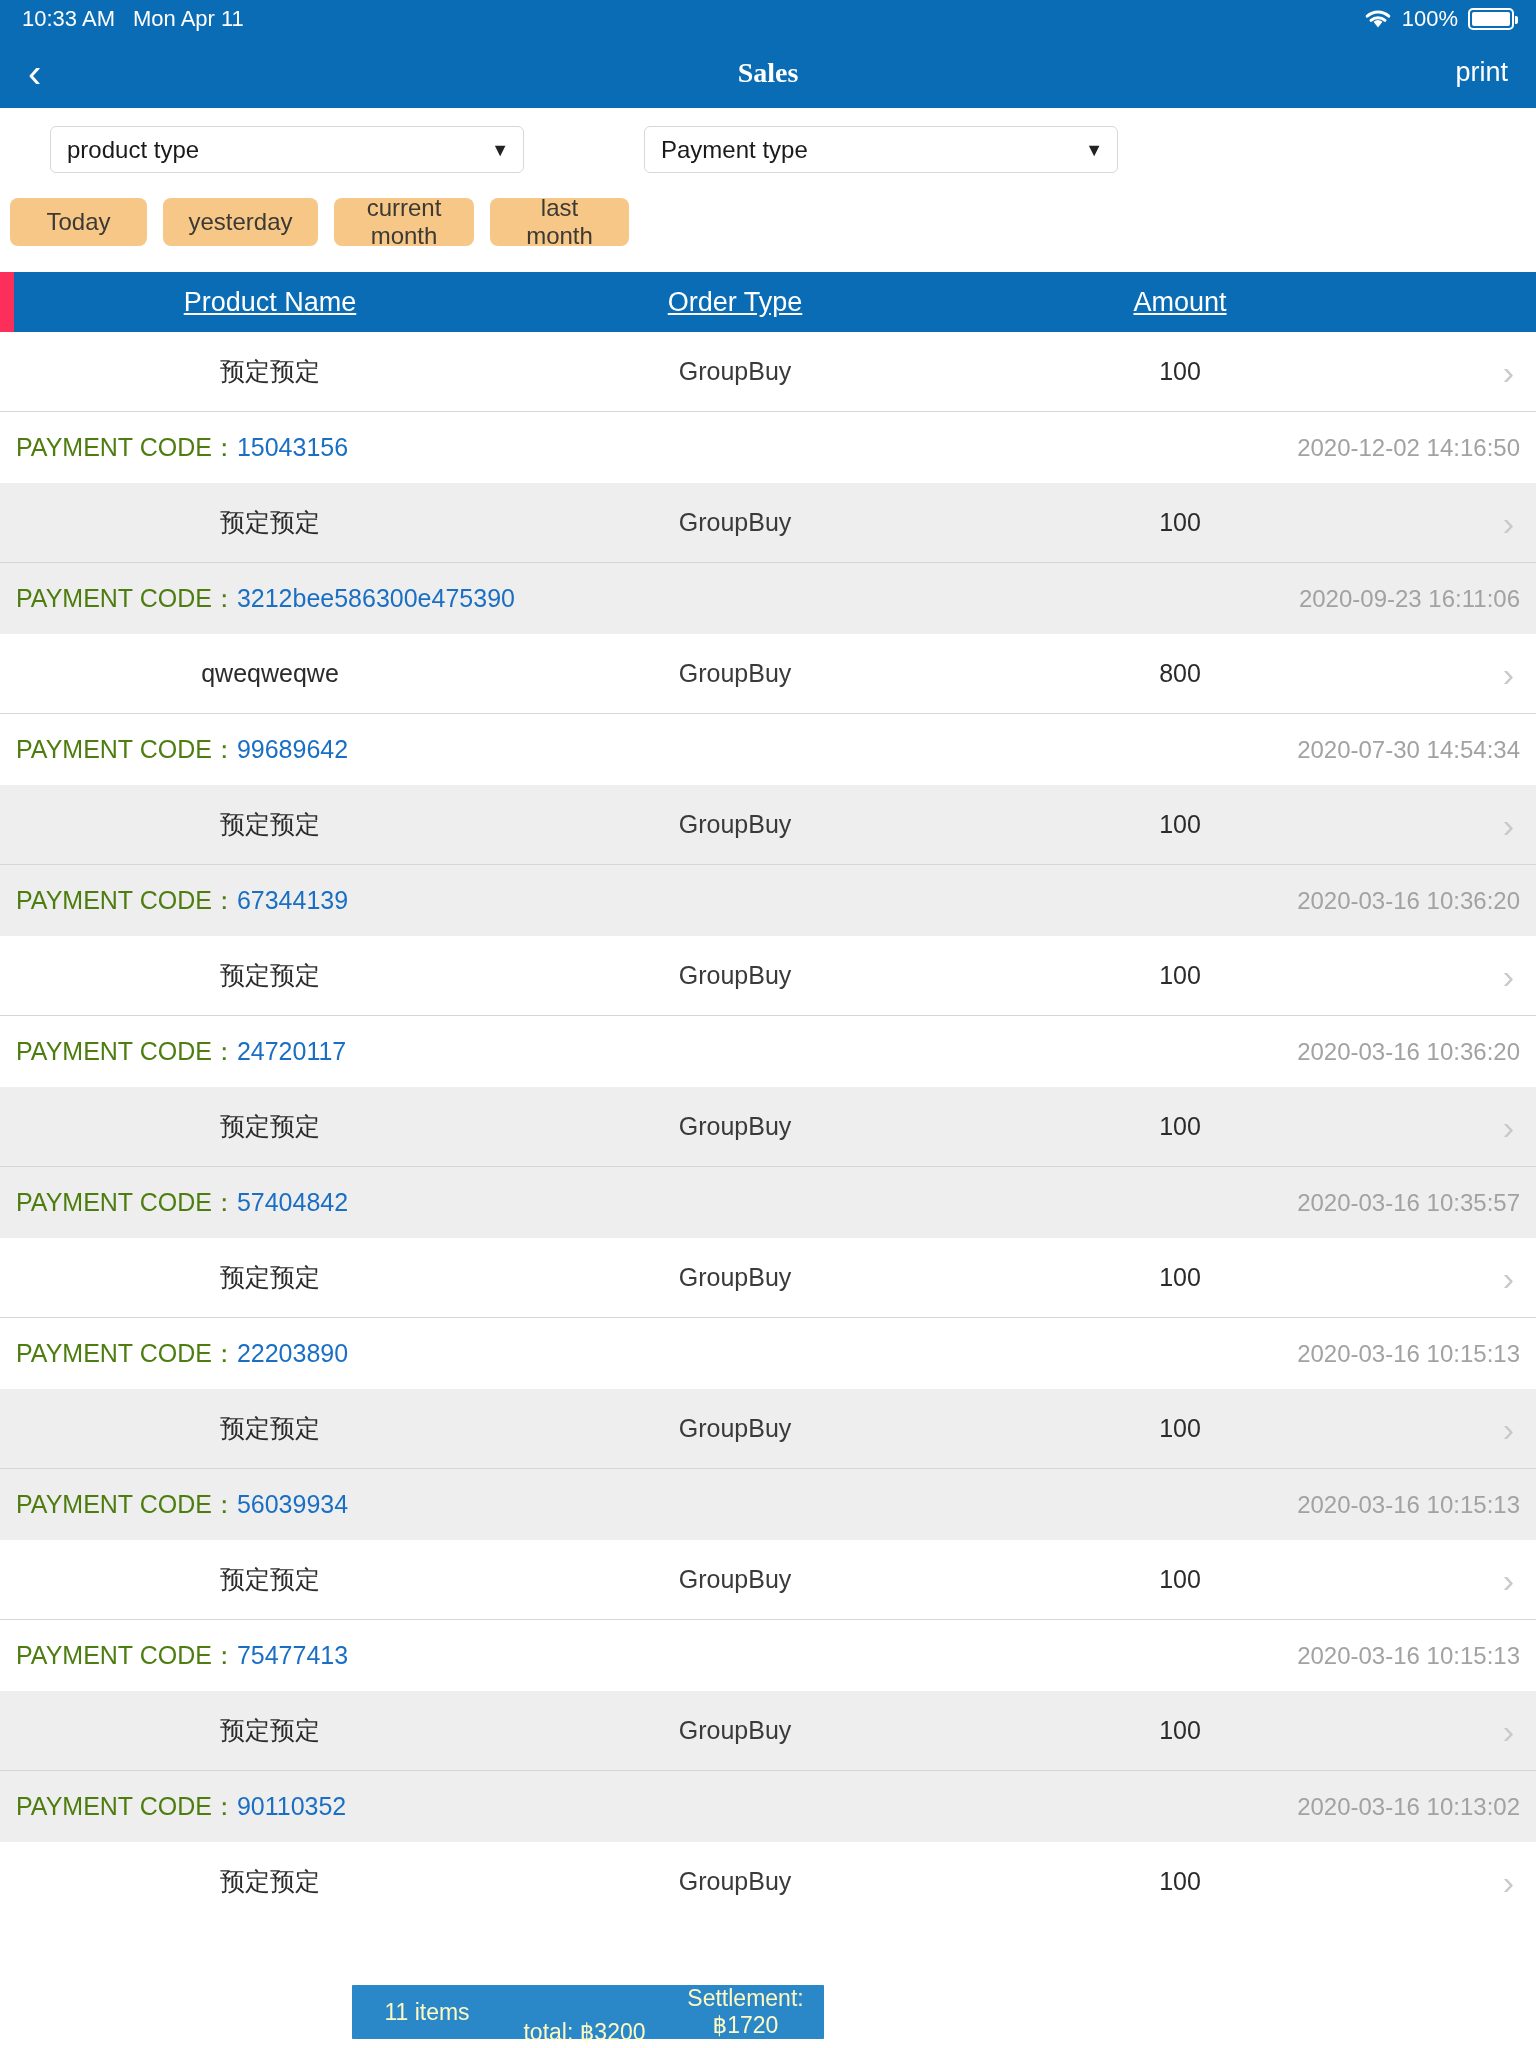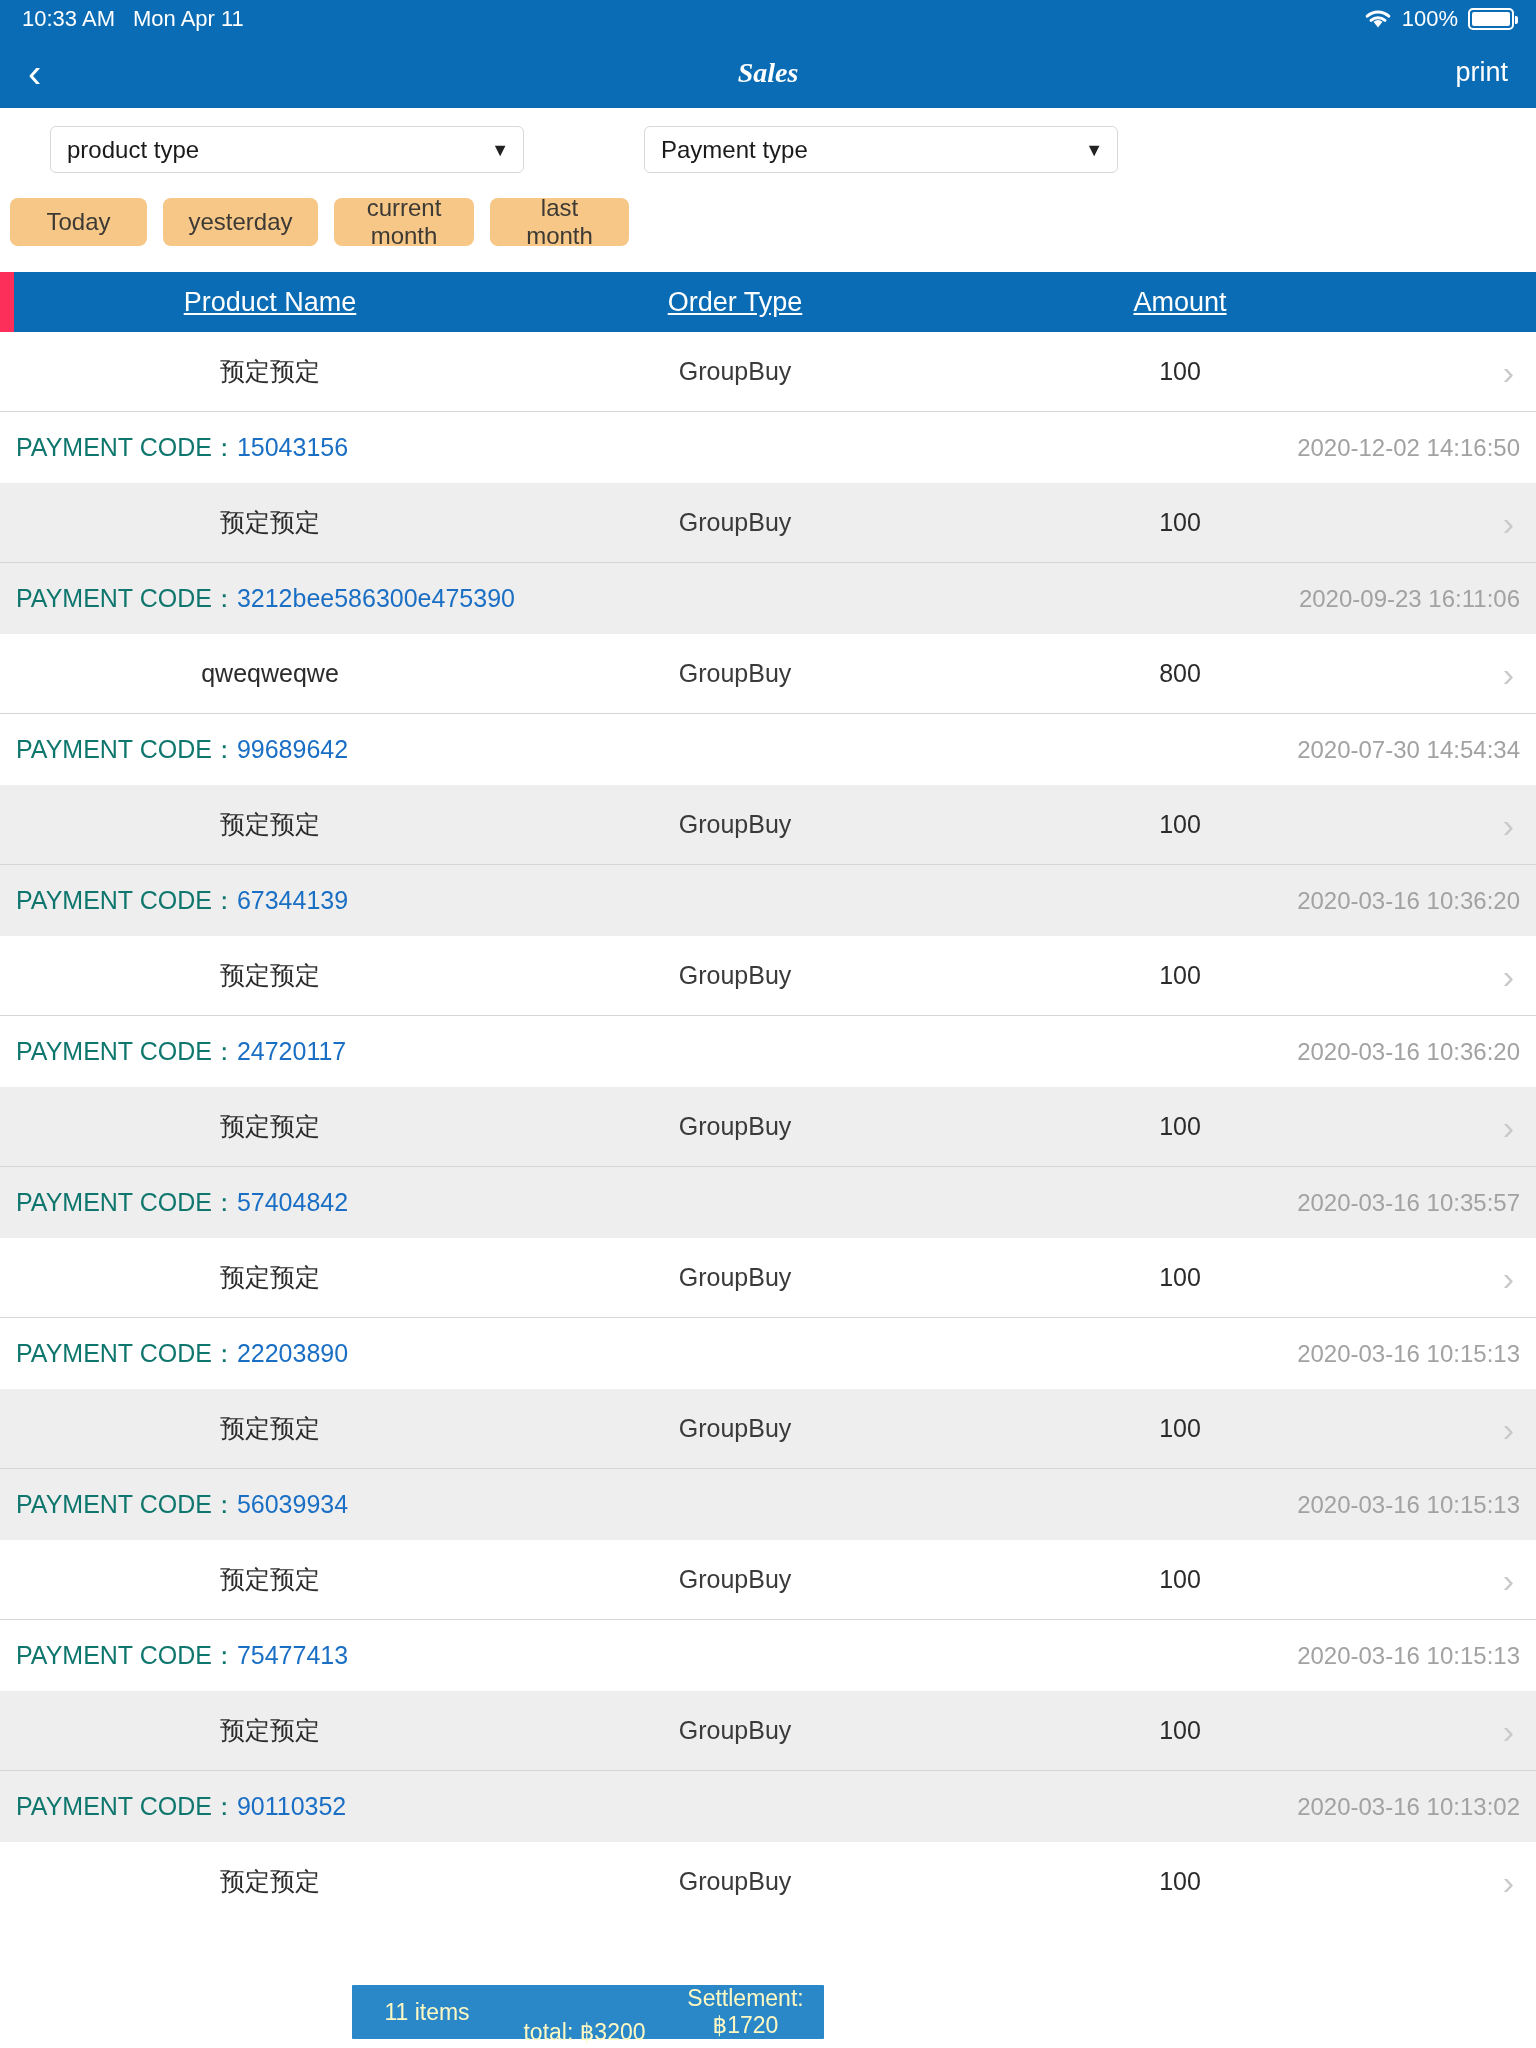--- a/index.html
+++ b/index.html
@@ -73,21 +73,20 @@
     width: 40px;
   }
   .nav-title {
     position: absolute;
     left: 0; right: 0;
     text-align: center;
     font-family: "Liberation Serif", serif;
     font-size: 28px;
     font-weight: bold;
     pointer-events: none;
-    font-style: italic;
   }
   .print-btn {
     margin-left: auto;
     font-size: 27px;
     color: #ffffff;
     cursor: pointer;
     z-index: 2;
   }
 
   
@@ -226,21 +225,21 @@
   }
 
   .order-sub {
     display: flex;
     align-items: center;
     height: 72px;
     border-top: 1px solid #d6d6d6;
     padding: 0 16px;
     font-size: 25px;
   }
-  .pay-label { color: #0f766e; }
+  .pay-label { color: #4d7c0f; }
   .pay-code { color: #1a6fc4; }
   .pay-time { margin-left: auto; color: #a2a2a2; font-size: 24px; }
 
   
   .summary-bar {
     position: absolute;
     left: 352px;
     top: 1985px;
     width: 472px;
     height: 54px;

